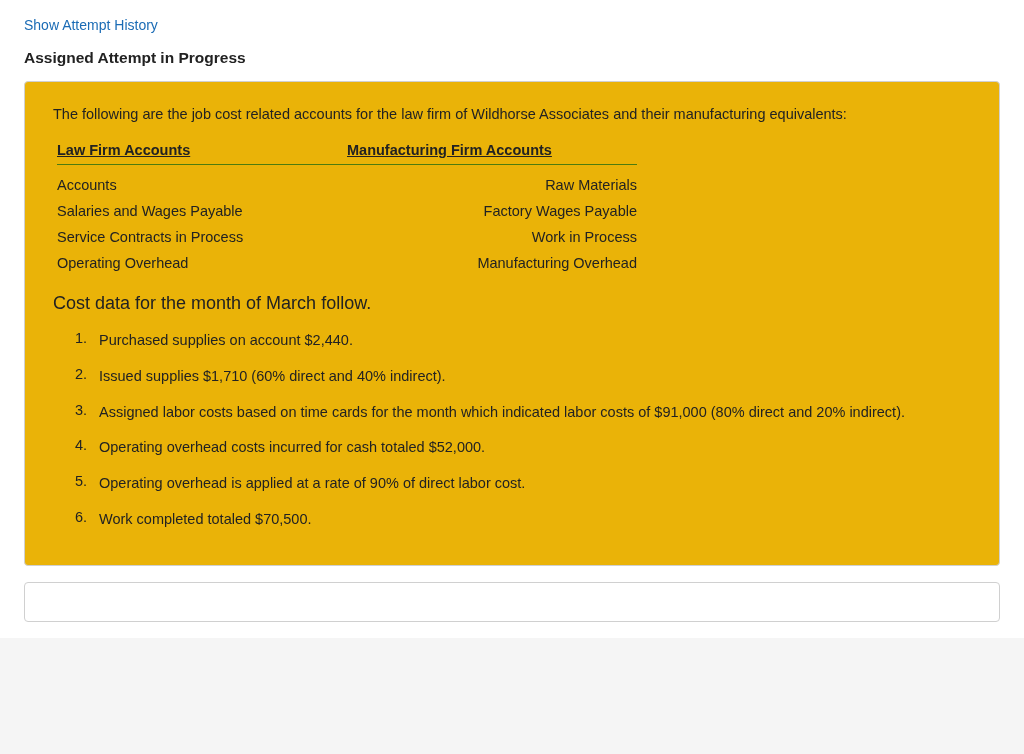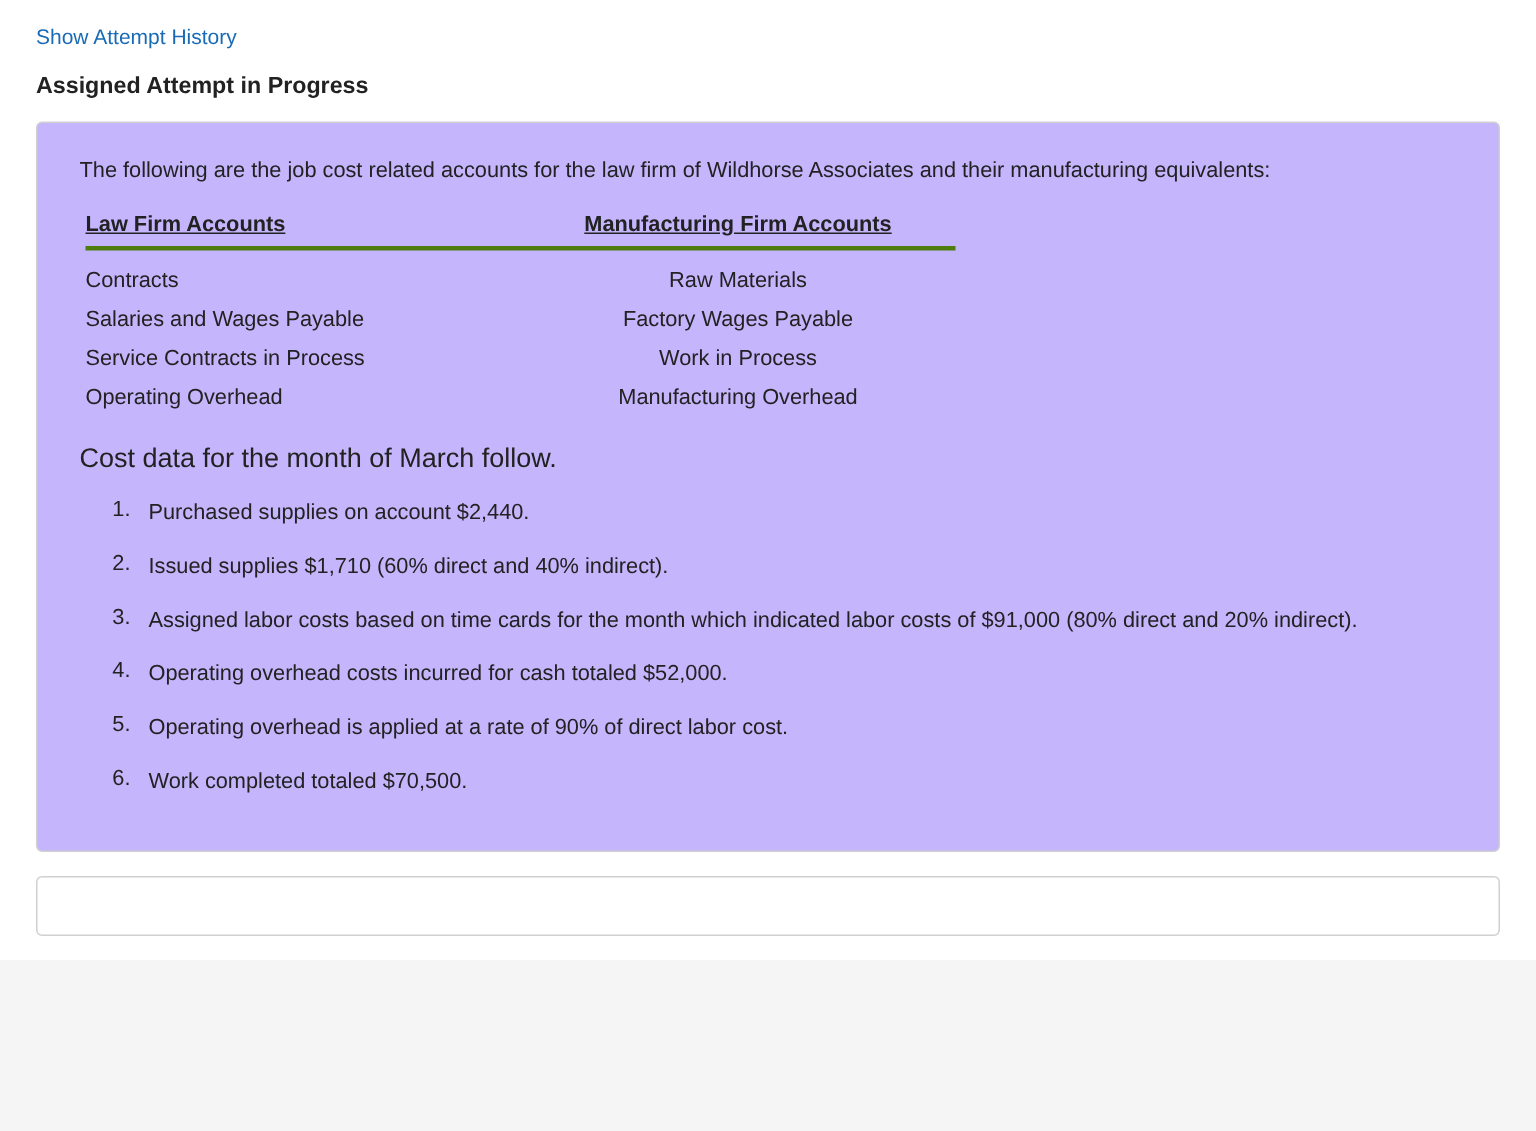--- a/index.html
+++ b/index.html
@@ -33,73 +33,73 @@
     .section-title {
       font-weight: bold;
       font-size: 15.5px;
       margin: 16px 0 14px 0;
     }
 
     .card {
       border: 1px solid #d0d0d0;
       border-radius: 4px;
       padding: 24px 28px 20px 28px;
-      background: #c4b5fd;
+      background: #eab308;
       margin-bottom: 16px;
     }
 
     .intro-text {
       font-size: 14.5px;
       margin-bottom: 20px;
       color: #222;
     }
 
     .accounts-table {
       width: 580px;
       margin-left: 4px;
       margin-bottom: 20px;
     }
 
     .accounts-table-header {
       display: flex;
-      border-bottom: 3px solid #4d7c0f;
+      border-bottom: 1px solid #4d7c0f;
       padding-bottom: 6px;
       margin-bottom: 4px;
     }
 
     .col-law {
       flex: 1;
       font-weight: bold;
       font-size: 14.5px;
       text-decoration: underline;
     }
 
     .col-mfg {
       flex: 1;
       font-weight: bold;
       font-size: 14.5px;
-      text-align: center;
+      text-align: left;
       text-decoration: underline;
     }
 
     .accounts-table-row {
       display: flex;
       padding: 8px 0 2px 0;
     }
 
     .cell-law {
       flex: 1;
       font-size: 14.5px;
       color: #222;
     }
 
     .cell-mfg {
       flex: 1;
       font-size: 14.5px;
-      text-align: center;
+      text-align: right;
       color: #222;
     }
 
     .cost-data-heading {
       font-size: 18px;
       margin-top: 10px;
       margin-bottom: 16px;
       color: #222;
     }
 
@@ -152,21 +152,21 @@
 
     <div class="accounts-table">
       <div class="accounts-table-header">
         <span class="col-law">Law Firm Accounts</span>
         <span class="col-mfg">Manufacturing Firm Accounts</span>
       </div>
 
       <div id="table-rows-container">
 
       <div class="accounts-table-row">
-            <span class="cell-law">Contracts</span>
+            <span class="cell-law">Accounts</span>
             <span class="cell-mfg">Raw Materials</span>
           </div>
           <div class="accounts-table-row">
             <span class="cell-law">Salaries and Wages Payable</span>
             <span class="cell-mfg">Factory Wages Payable</span>
           </div>
           <div class="accounts-table-row">
             <span class="cell-law">Service Contracts in Process</span>
             <span class="cell-mfg">Work in Process</span>
           </div>

